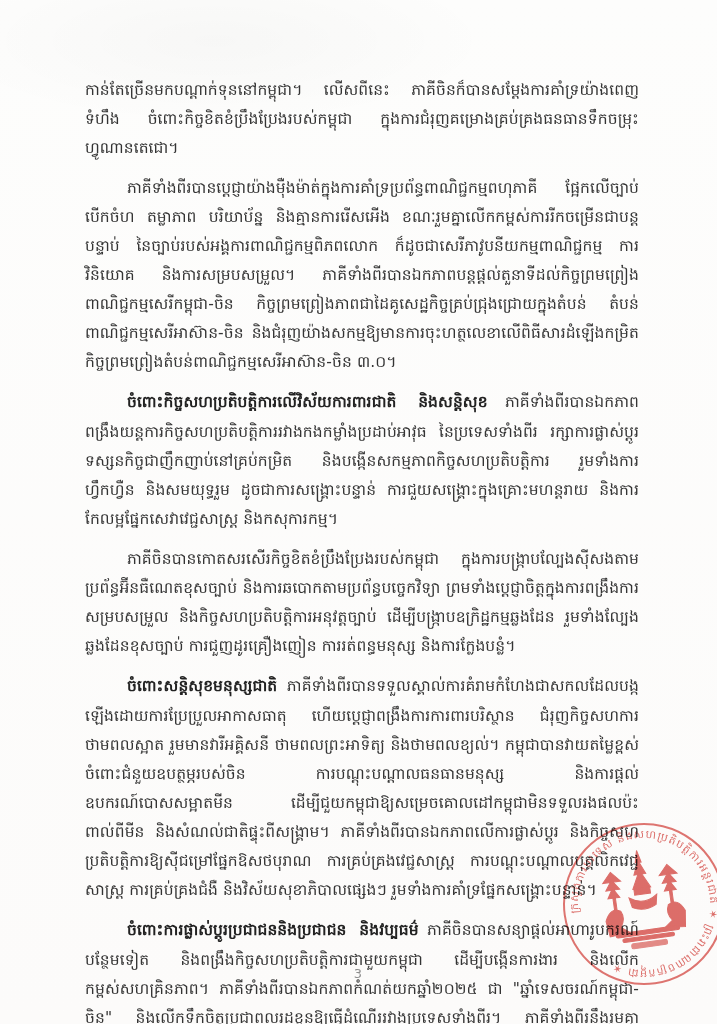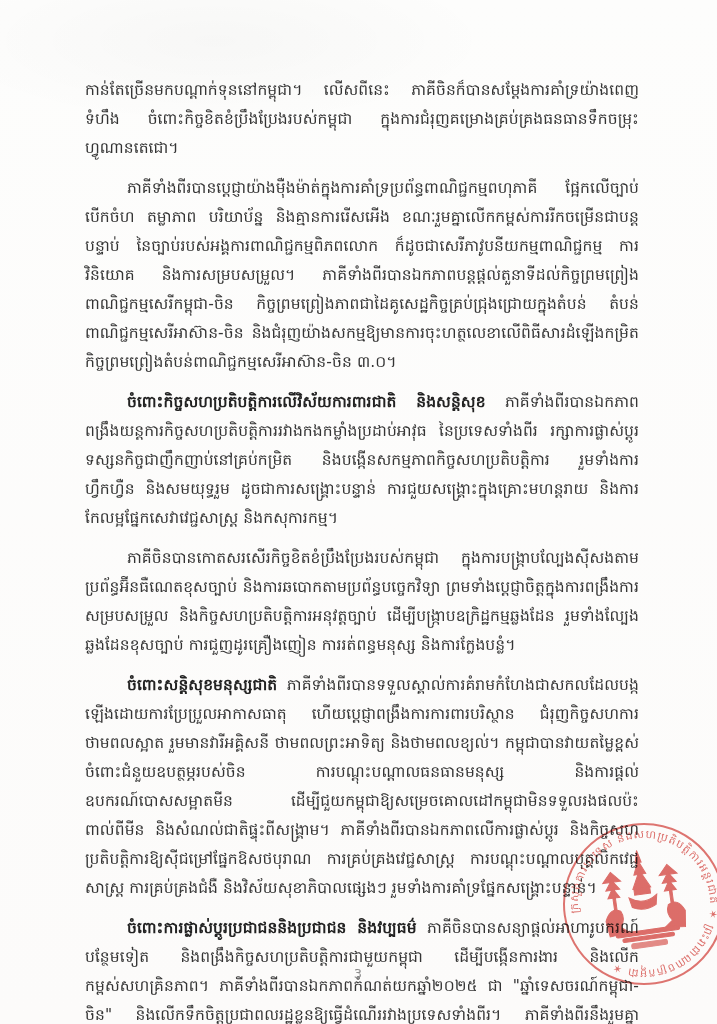--- a/index.html
+++ b/index.html
@@ -32,20 +32,21 @@
     letter-spacing: 0.1px;
   }
   .body-text p {
     margin: 0 0 11px 0;
     text-indent: 42px;
   }
   .body-text p.no-indent { text-indent: 0; }
   .body-text strong {
     font-weight: bold;
     color: #222;
+    font-family: Liberation Mono, monospace;
   }
   .page-number {
     position: absolute;
     left: 0;
     width: 717px;
     top: 966px;
     text-align: center;
     color: #8f8f8f;
     font-size: 13px;
     letter-spacing: 1px;

